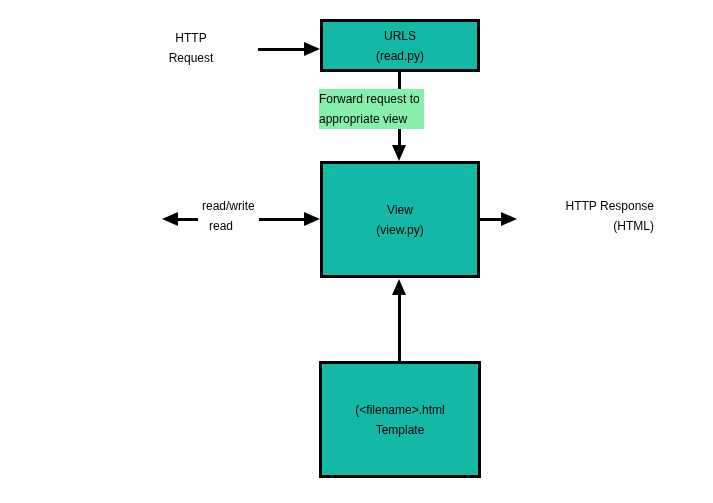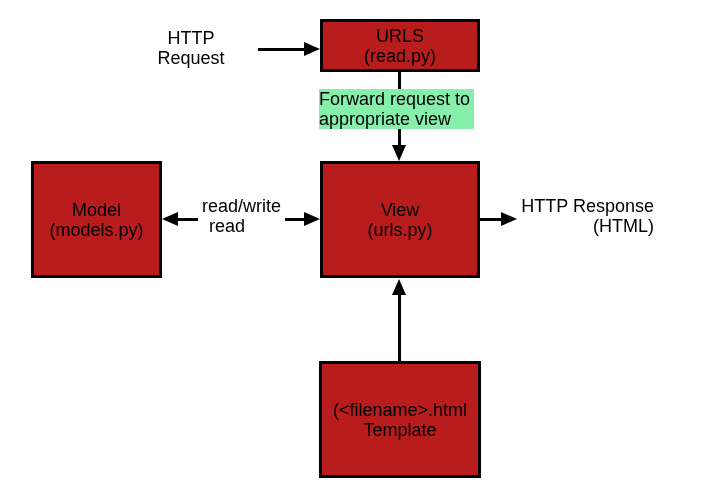--- a/index.html
+++ b/index.html
@@ -6,31 +6,31 @@
     margin: 0;
     padding: 0;
     background: #ffffff;
   }
   .canvas {
     position: relative;
     width: 713px;
     height: 503px;
     background: #ffffff;
     font-family: "Liberation Sans", sans-serif;
-    font-size: 18px;
+    font-size: 12px;
     line-height: 20px;
     color: #000000;
     overflow: hidden;
   }
   
   .node {
     position: absolute;
     box-sizing: border-box;
     border: 3px solid #000000;
-    background: #b91c1c;
+    background: #14b8a6;
     display: flex;
     flex-direction: column;
     align-items: center;
     justify-content: center;
     text-align: center;
   }
   .node span { display: block; }
   .box-urls     { left: 320px; top: 19px;  width: 160px; height: 53px;  }
   .box-model    { left: 31px;  top: 161px; width: 131px; height: 117px; }
   .box-view     { left: 320px; top: 161px; width: 160px; height: 117px; }
@@ -111,28 +111,24 @@
   <div class="label lbl-http-response">
     <span>HTTP Response</span><br>
     <span>(HTML)</span>
   </div>
 
   <div class="node box-urls">
     <span>URLS</span>
     <span>(read.py)</span>
   </div>
 
-  <div class="node box-model">
-    <span>Model</span>
-    <span>(models.py)</span>
-  </div>
 
   <div class="node box-view">
     <span>View</span>
-    <span>(urls.py)</span>
+    <span>(view.py)</span>
   </div>
 
   <div class="node box-template">
     <span>(&lt;filename&gt;.html</span>
     <span>Template</span>
   </div>
 
 </div>
 
 </body></html>

